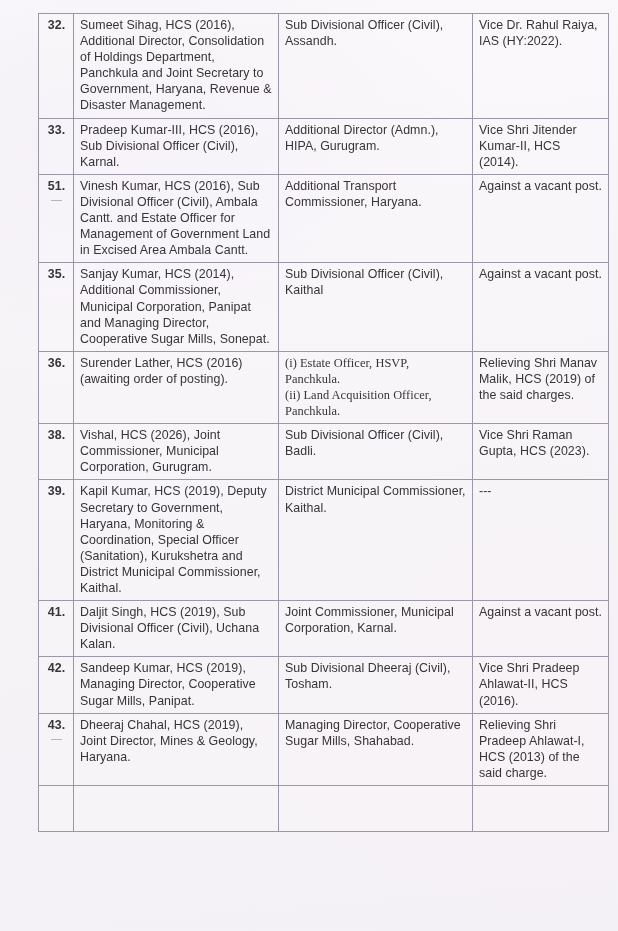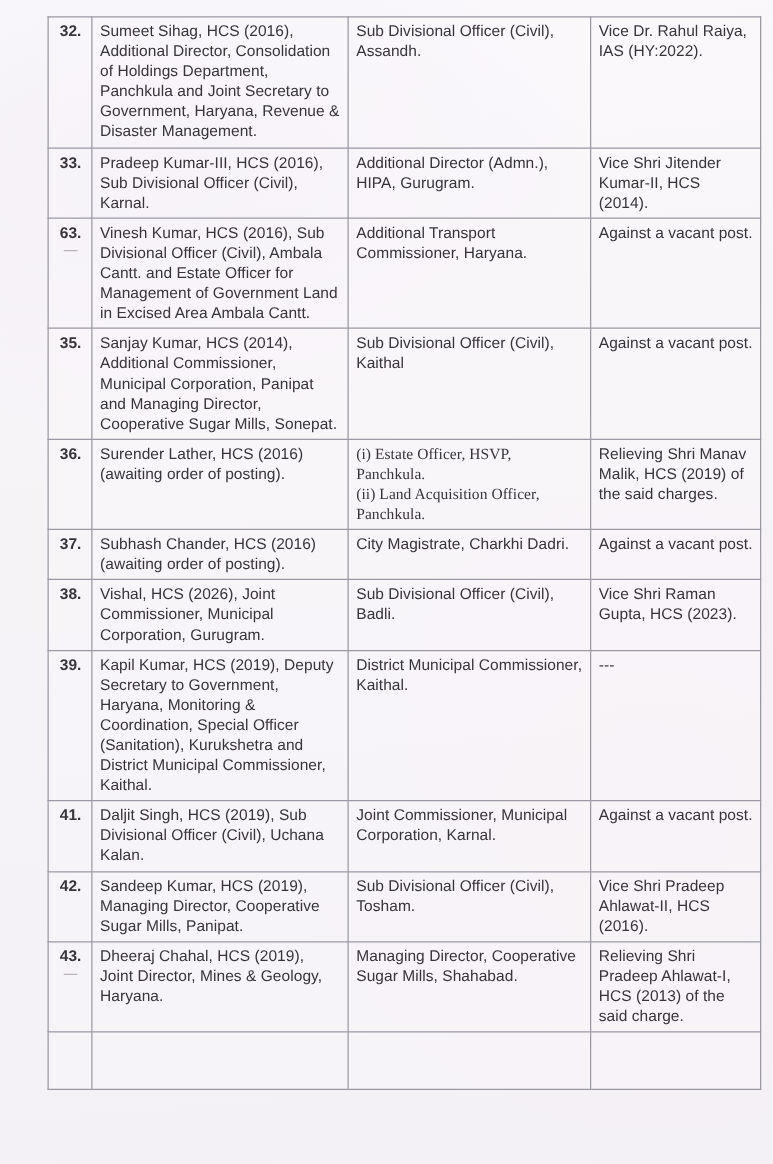--- a/index.html
+++ b/index.html
@@ -93,45 +93,39 @@
           <td>Sub Divisional Officer (Civil), Assandh.</td>
           <td>Vice Dr. Rahul Raiya, IAS (HY:2022).</td>
         </tr>
         <tr>
           <td class="sr"><span>33.</span></td>
           <td>Pradeep Kumar-III, HCS (2016), Sub Divisional Officer (Civil), Karnal.</td>
           <td>Additional Director (Admn.), HIPA, Gurugram.</td>
           <td>Vice Shri Jitender Kumar-II, HCS (2014).</td>
         </tr>
         <tr>
-          <td class="sr"><span>63.</span><span class="pencil-dash"></span></td>
+          <td class="sr"><span>51.</span><span class="pencil-dash"></span></td>
           <td>Vinesh Kumar, HCS (2016), Sub Divisional Officer (Civil), Ambala Cantt. and Estate Officer for Management of Government Land in Excised Area Ambala Cantt.</td>
           <td>Additional Transport Commissioner, Haryana.</td>
           <td>Against a vacant post.</td>
         </tr>
         <tr>
           <td class="sr"><span>35.</span></td>
           <td>Sanjay Kumar, HCS (2014), Additional Commissioner, Municipal Corporation, Panipat and Managing Director, Cooperative Sugar Mills, Sonepat.</td>
           <td>Sub Divisional Officer (Civil), Kaithal</td>
           <td>Against a vacant post.</td>
         </tr>
         <tr>
           <td class="sr"><span>36.</span></td>
           <td>Surender Lather, HCS (2016) (awaiting order of posting).</td>
           <td>
             <span class="cellline">(i) Estate Officer, HSVP, Panchkula.</span>
             <span class="cellline">(ii) Land Acquisition Officer, Panchkula.</span>
           </td>
           <td>Relieving Shri Manav Malik, HCS (2019) of the said charges.</td>
-        </tr>
-        <tr>
-          <td class="sr"><span>37.</span></td>
-          <td>Subhash Chander, HCS (2016) (awaiting order of posting).</td>
-          <td>City Magistrate, Charkhi Dadri.</td>
-          <td>Against a vacant post.</td>
         </tr>
         <tr>
           <td class="sr"><span>38.</span></td>
           <td>Vishal, HCS (2026), Joint Commissioner, Municipal Corporation, Gurugram.</td>
           <td>Sub Divisional Officer (Civil), Badli.</td>
           <td>Vice Shri Raman Gupta, HCS (2023).</td>
         </tr>
         <tr>
           <td class="sr"><span>39.</span></td>
           <td>Kapil Kumar, HCS (2019), Deputy Secretary to Government, Haryana, Monitoring &amp; Coordination, Special Officer (Sanitation), Kurukshetra and District Municipal Commissioner, Kaithal.</td>
@@ -140,21 +134,21 @@
         </tr>
         <tr>
           <td class="sr"><span>41.</span></td>
           <td>Daljit Singh, HCS (2019), Sub Divisional Officer (Civil), Uchana Kalan.</td>
           <td>Joint Commissioner, Municipal Corporation, Karnal.</td>
           <td>Against a vacant post.</td>
         </tr>
         <tr>
           <td class="sr"><span>42.</span></td>
           <td>Sandeep Kumar, HCS (2019), Managing Director, Cooperative Sugar Mills, Panipat.</td>
-          <td>Sub Divisional Officer (Civil), Tosham.</td>
+          <td>Sub Divisional Dheeraj (Civil), Tosham.</td>
           <td>Vice Shri Pradeep Ahlawat-II, HCS (2016).</td>
         </tr>
         <tr>
           <td class="sr"><span>43.</span><span class="pencil-dash"></span></td>
           <td>Dheeraj Chahal, HCS (2019), Joint Director, Mines &amp; Geology, Haryana.</td>
           <td>Managing Director, Cooperative Sugar Mills, Shahabad.</td>
           <td>Relieving Shri Pradeep Ahlawat-I, HCS (2013) of the said charge.</td>
         </tr>
         <tr class="tail-pad">
           <td>&nbsp;</td>

